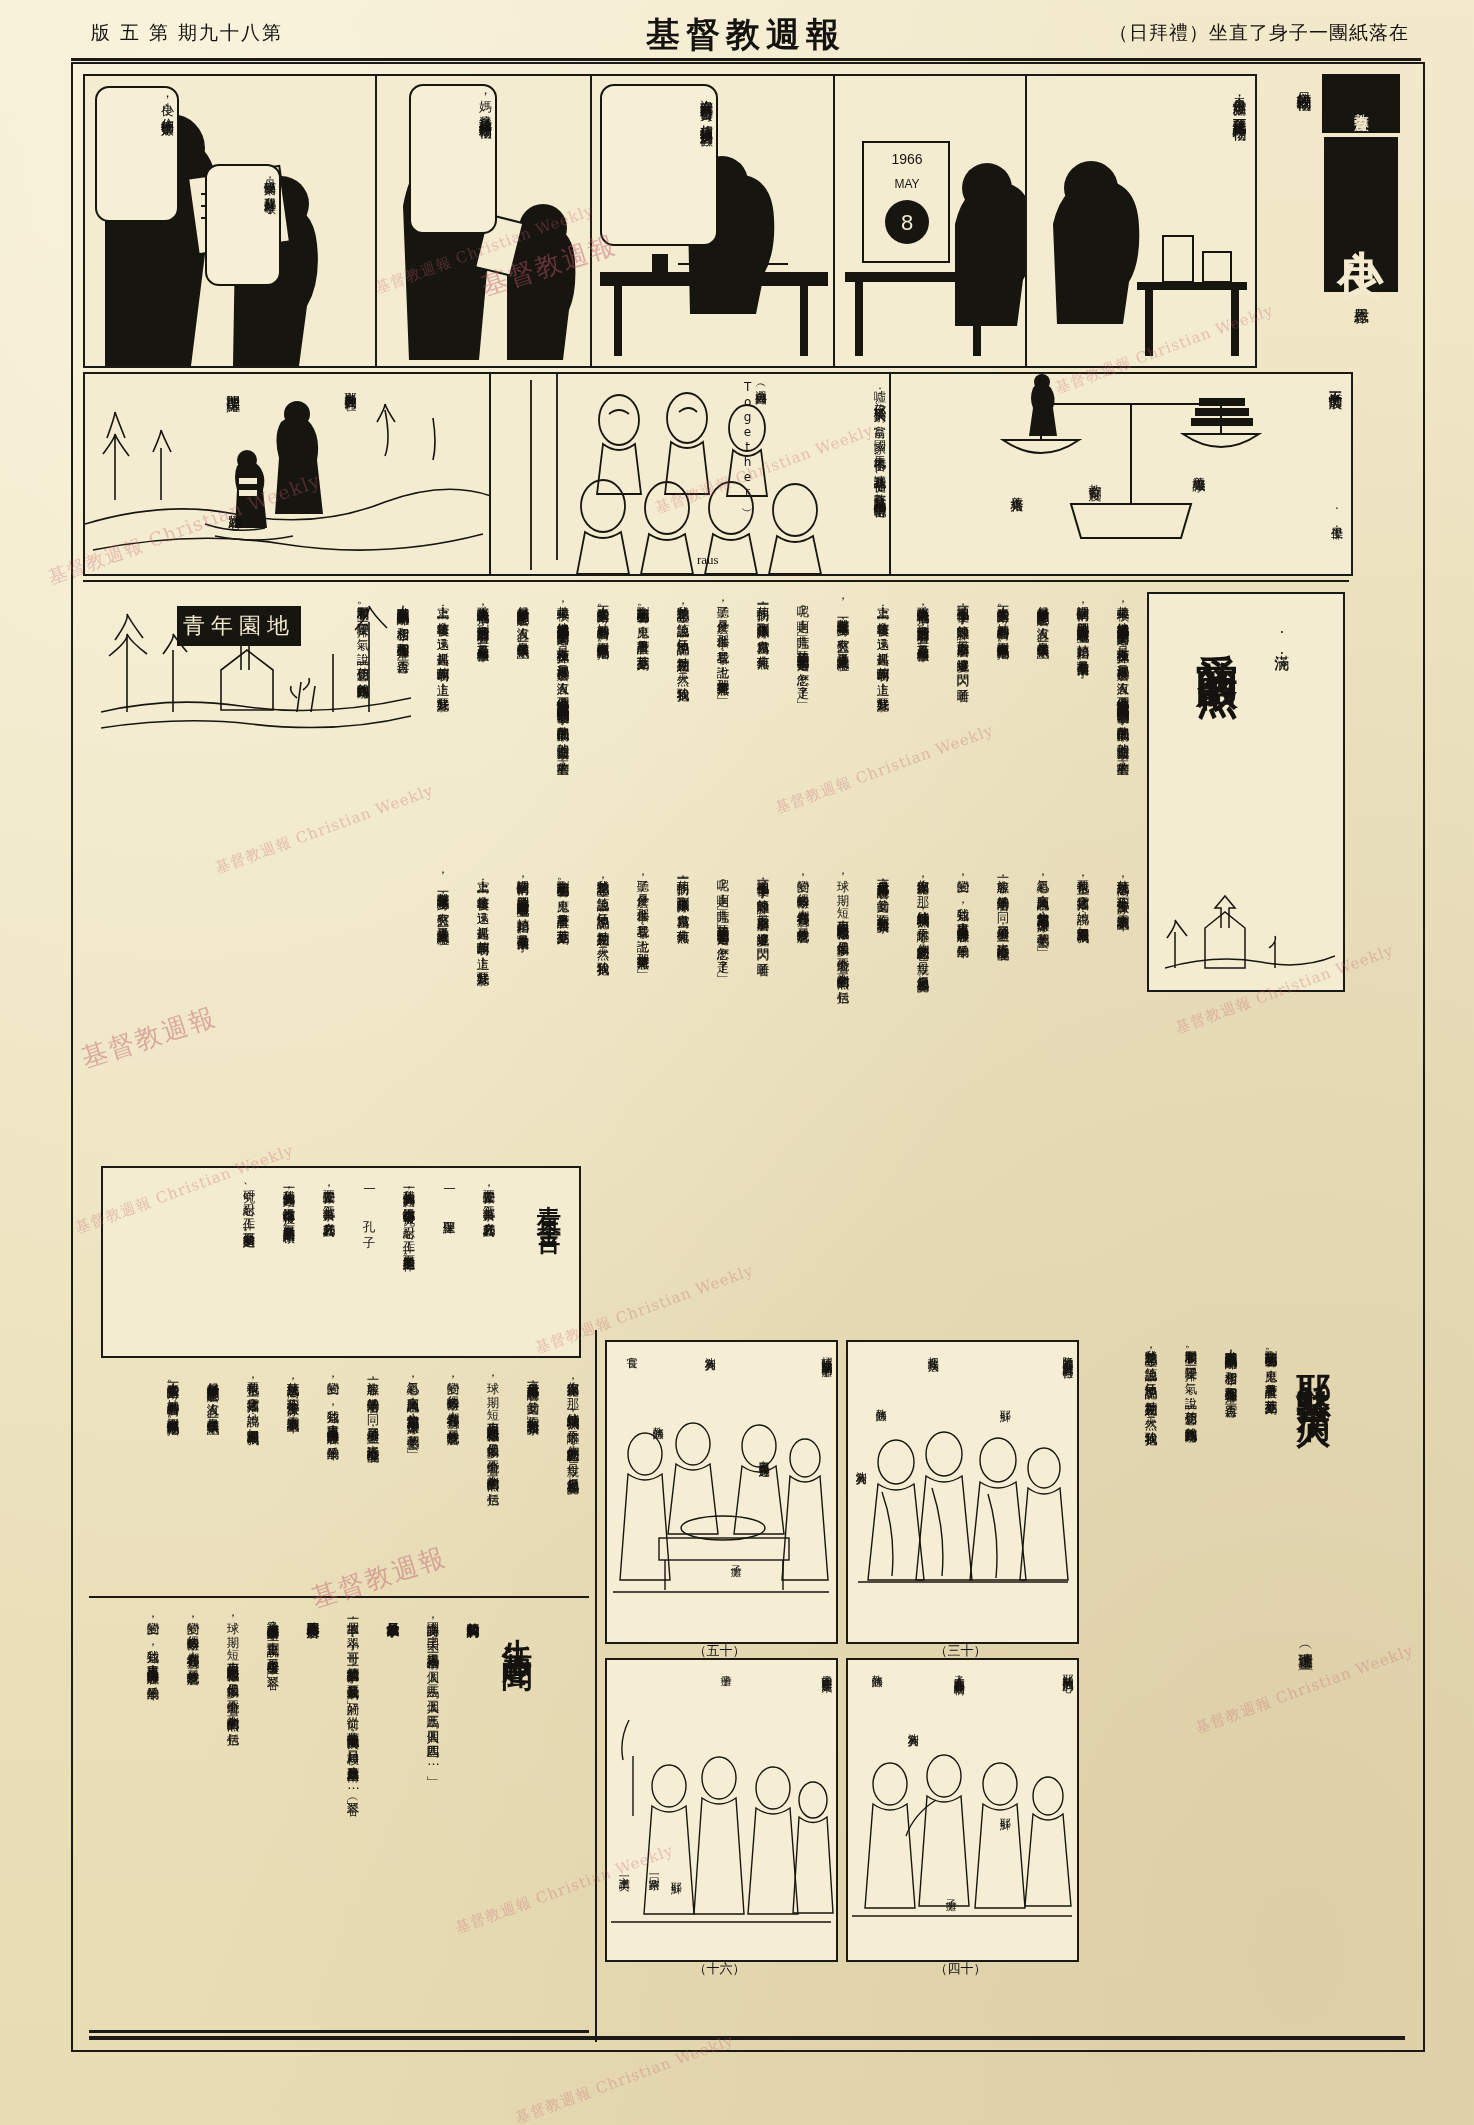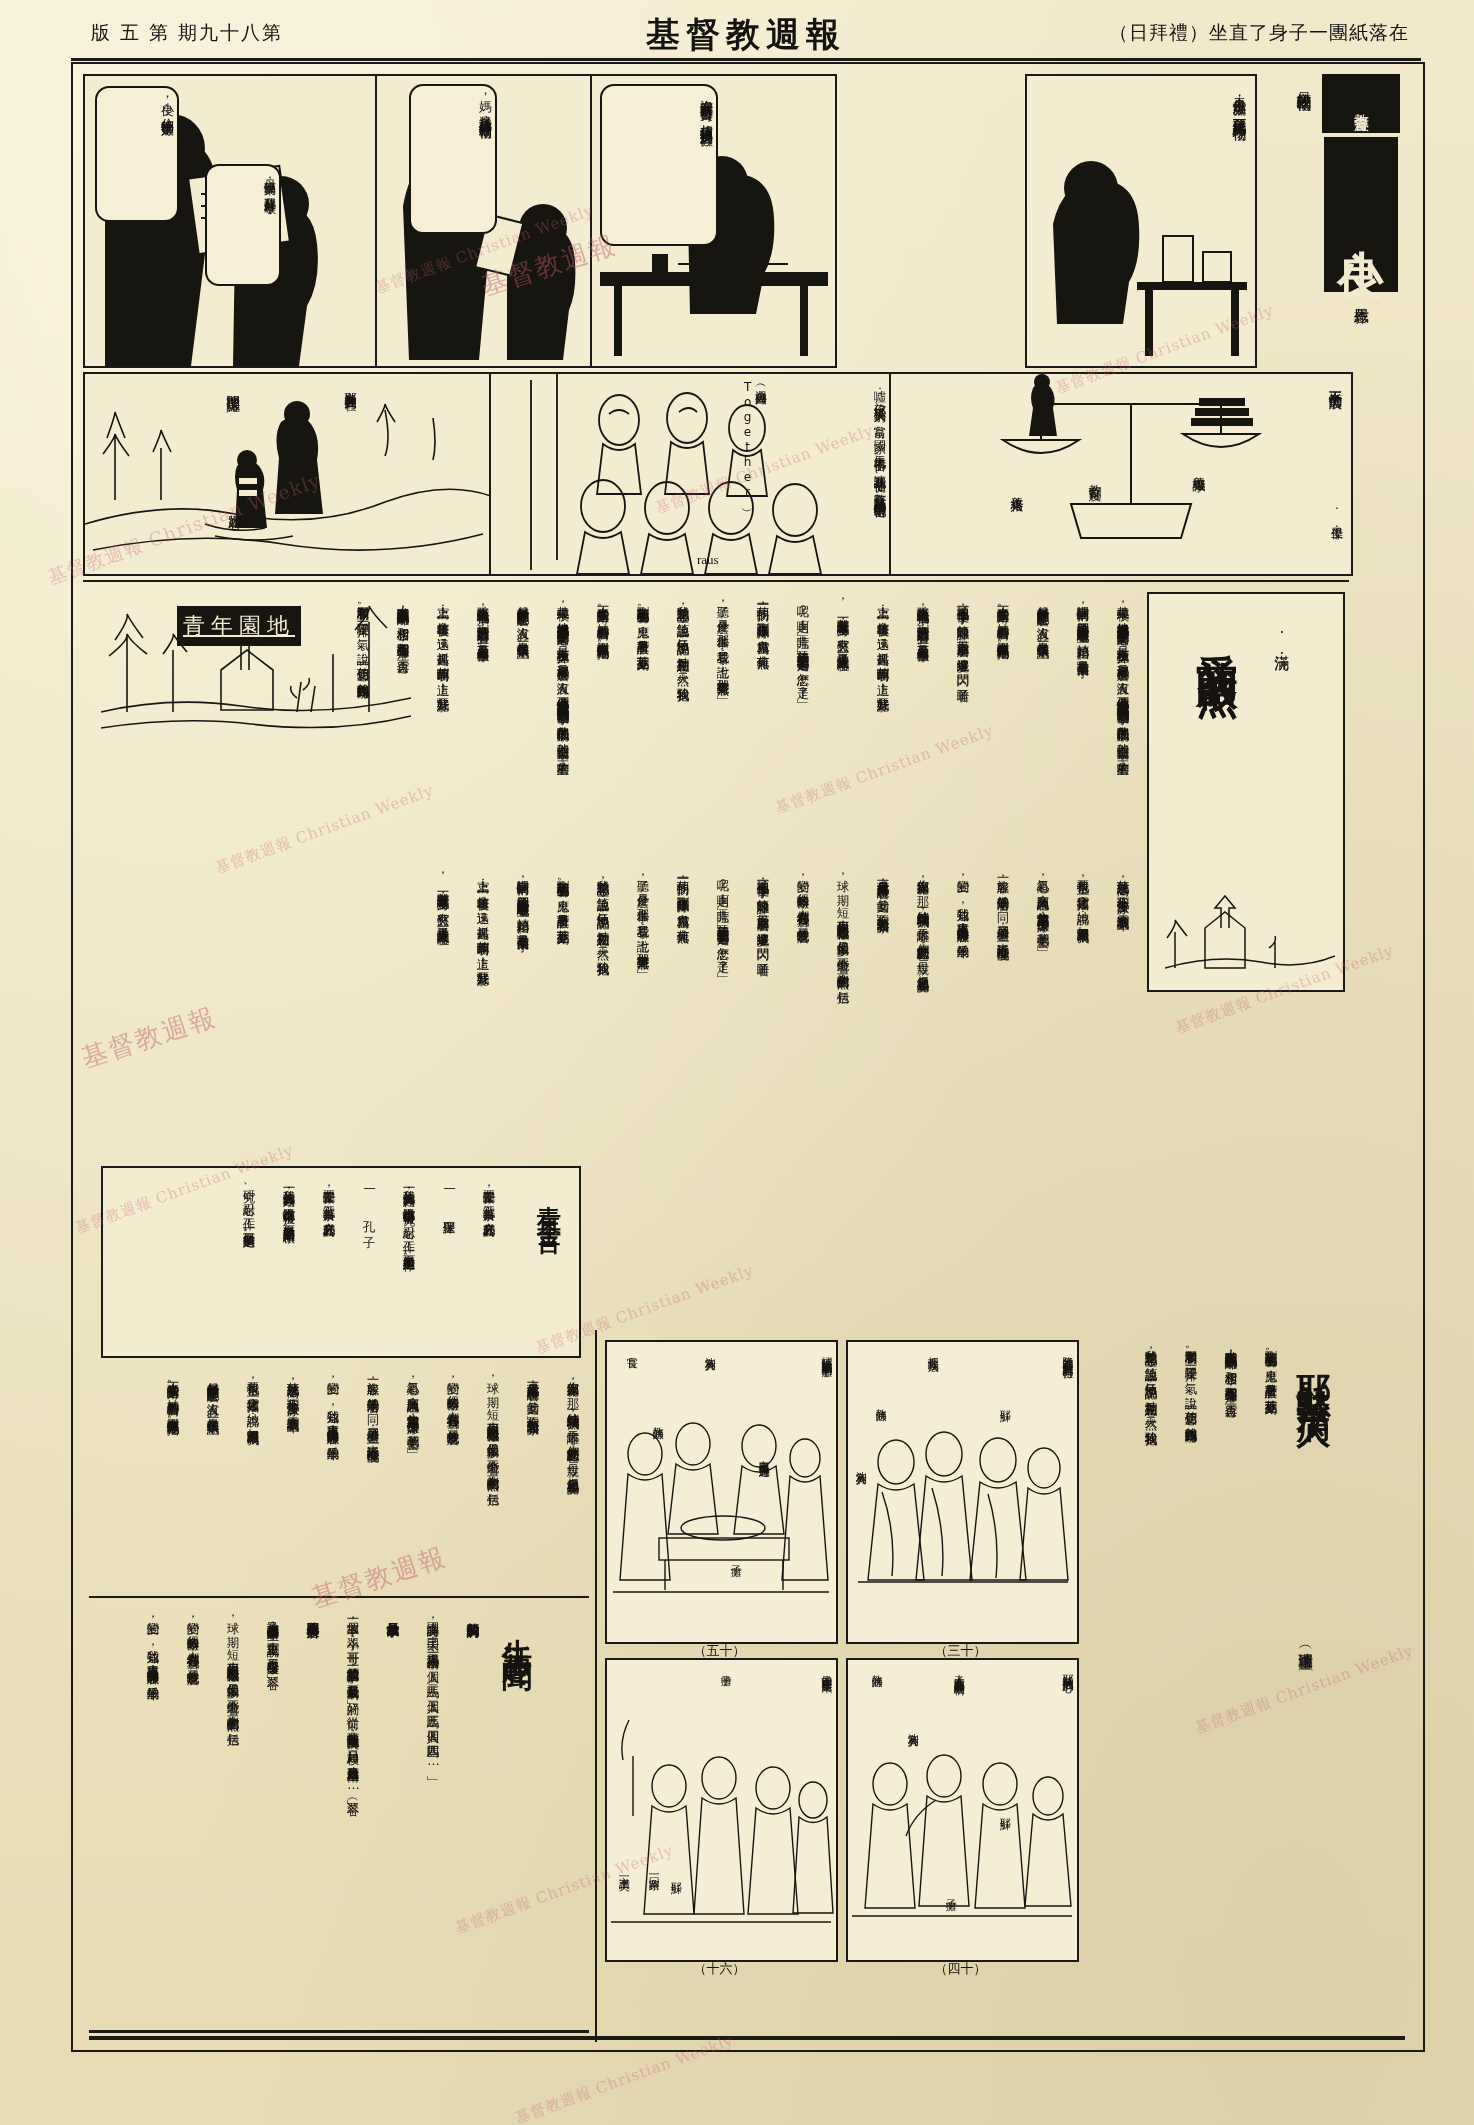--- a/index.html
+++ b/index.html
@@ -177,20 +177,39 @@
           <rect x="60" y="178" width="16" height="20"></rect>
           <rect x="150" y="176" width="10" height="22"></rect>
         </g>
         <g fill="none" stroke="#17150f" stroke-width="2">
           <path d="M86 188 h110"></path>
         </g>
       </svg>
       <div class="bubble vtext" style="left:8px;top:8px;width:108px;height:150px;">沒有錢買時髦百貨公司，相信這種禮物媽媽更喜歡</div>
     </div>
 
+    <div class="cpanel cp4">
+      <svg width="192" height="290" viewBox="0 0 192 290">
+        <g fill="#17150f">
+          <path d="M120 148 q10-42 42-42 q34 0 36 44 q2 34-10 54 l-6 46 h-62 z"></path>
+          <circle cx="152" cy="112" r="25"></circle>
+          <rect x="10" y="196" width="150" height="10"></rect>
+          <rect x="20" y="206" width="8" height="74"></rect>
+          <rect x="138" y="206" width="8" height="74"></rect>
+        </g>
+        <g fill="#f4ecd0" stroke="#17150f" stroke-width="2">
+          <rect x="28" y="66" width="86" height="120"></rect>
+        </g>
+        <text x="72" y="88" font-size="14" text-anchor="middle" fill="#17150f" font-family="Liberation Sans, sans-serif">1966</text>
+        <text x="72" y="112" font-size="12" text-anchor="middle" fill="#17150f" font-family="Liberation Sans, sans-serif">MAY</text>
+        <circle cx="72" cy="146" r="22" fill="#17150f"></circle>
+        <text x="72" y="154" font-size="22" text-anchor="middle" fill="#f4ecd0" font-family="Liberation Sans, sans-serif">8</text>
+      </svg>
+      <div class="bubble vtext" style="left:4px;top:200px;width:0;height:0;opacity:0">今天是母親節，我要送給媽媽一件禮物</div>
+    </div>
 
     <div class="cpanel cp5">
       <svg width="228" height="290" viewBox="0 0 228 290">
         <g fill="#17150f">
           <path d="M26 148 q10-44 46-44 q38 0 40 46 q2 36-10 56 l-6 42 h-66 z"></path>
           <circle cx="64" cy="112" r="27"></circle>
           <rect x="110" y="206" width="110" height="8"></rect>
           <rect x="118" y="214" width="8" height="66"></rect>
           <rect x="204" y="214" width="8" height="66"></rect>
         </g>
@@ -313,21 +332,21 @@
         <path d="M120 116 l0-40 l26-20 l26 20 l0 40z"></path>
         <path d="M140 76 l0-26 l-8 0 l12-14 l12 14 l-8 0 l0 26"></path>
         <path d="M144 36 l0-10 M140 30 l8 0"></path>
 
         <path d="M196 118 l4-30 M202 96 q8-6 6-12 M196 104 q-8-6-6-12"></path>
         <path d="M210 118 l4-26"></path>
       </g>
     </svg>
   </div>
   <div style="position:absolute;left:168px;top:606px;">
-    <span class="boxed-title" style="font-size:22px;letter-spacing:6px;text-decoration:underline;">青年園地</span>
+    <span class="boxed-title" style="font-size:22px;letter-spacing:6px;">青年園地</span>
   </div>
 
   <div class="bx" style="left:1138px;top:592px;width:198px;height:400px;border:2px solid #1b1a16;background:#f4ecd0;">
     <div class="section-title-v" style="position:absolute;left:40px;top:26px;font-size:42px;height:300px;">愛的啟照</div>
     <div class="vtext" style="position:absolute;left:124px;top:30px;font-size:15px;height:120px;">·滿沅·</div>
     <svg style="position:absolute;left:16px;bottom:8px;" width="170" height="110" viewBox="0 0 170 110">
       <g stroke="#17150f" fill="none" stroke-width="1.5">
         <path d="M0 96 q50-14 96-6 q40 8 74-6"></path>
         <path d="M40 96 l0-40 l20-16 l20 16 l0 40z"></path>
         <path d="M56 56 l0-20 l-6 0 l10-12 l10 12 l-6 0 l0 20"></path>

